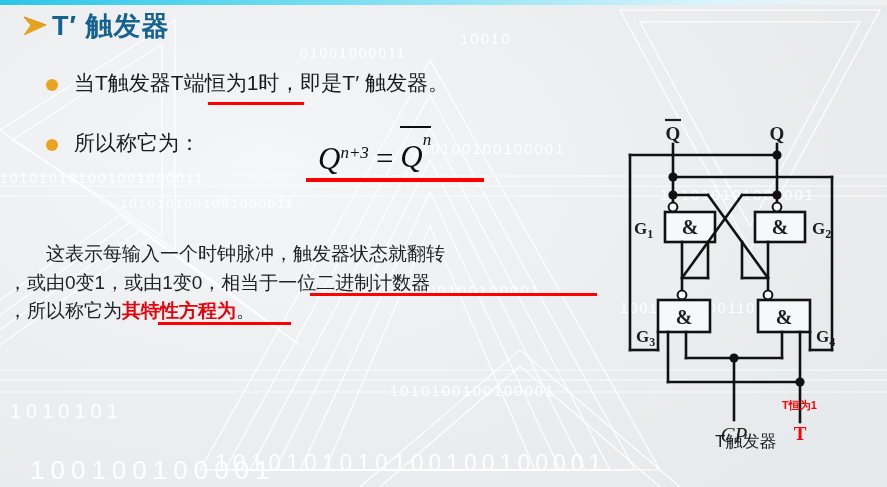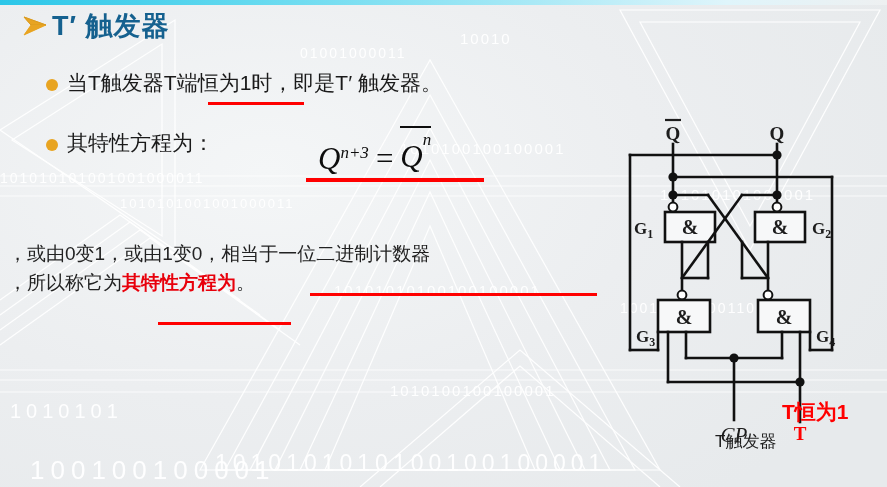--- a/index.html
+++ b/index.html
@@ -68,21 +68,21 @@
     letter-spacing: 1px;
     font-family: "Liberation Sans", "DejaVu Sans", sans-serif;
     white-space: nowrap;
   }
 
   
   .bullet-row {
     position: absolute;
     display: flex;
     align-items: flex-start;
-    gap: 9px;
+    gap: 16px;
   }
   .dot {
     width: 12px;
     height: 12px;
     border-radius: 50%;
     background: #e8a421;
     flex: none;
     margin-top: 9px;
   }
   .bullet-text {
@@ -161,21 +161,21 @@
     color: #1d1d1d;
     font-family: "Liberation Sans", "DejaVu Sans", sans-serif;
     white-space: nowrap;
   }
   #t-const {
     position: absolute;
     left: 782px;
     top: 398px;
     color: #ff0000;
     font-weight: bold;
-    font-size: 21px;
+    font-size: 11px;
     font-family: "Liberation Sans", "DejaVu Sans", sans-serif;
     white-space: nowrap;
   }
 </style>
 </head>
 <body>
 
 <div id="slide">
 
   <div class="bg-layer">
@@ -235,32 +235,33 @@
   </div>
 
   <div class="bullet-row" style="left:46px; top:70px;">
     <div class="dot"></div>
     <div class="bullet-text">当T触发器T端恒为1时，即是T′ 触发器。</div>
   </div>
   <div class="uline-red" style="left:208px; top:102px; width:96px;"></div>
 
   <div class="bullet-row" style="left:46px; top:130px;">
     <div class="dot"></div>
-    <div class="bullet-text">其特性方程为：</div>
+    <div class="bullet-text">所以称它为：</div>
   </div>
 
   <div id="formula">
     <span>Q</span>
       <span class="sup">n+3</span>
     <span class="eq">=</span>
     <span class="overbar"><span>Q</span><span class="sup">n</span></span>
   </div>
   <div class="uline-red" style="left:306px; top:178px; width:178px; height:4px;"></div>
 
   <div id="para">
+    <span class="ln">　　这表示每输入一个时钟脉冲，触发器状态就翻转</span>
     <span class="ln">，或由0变1，或由1变0，相当于一位二进制计数器</span>
     <span class="ln"><span>，所以称它为</span><span class="red-txt">其特性方程为</span><span>。</span></span>
   </div>
   <div class="uline-red" style="left:310px; top:293px; width:287px;"></div>
   <div class="uline-red" style="left:158px; top:322px; width:133px;"></div>
 
   <div id="circuit">
     <svg width="267" height="377" viewBox="0 0 267 377">
       <g stroke="#111111" stroke-width="2.6" fill="none" stroke-linecap="square">
 

